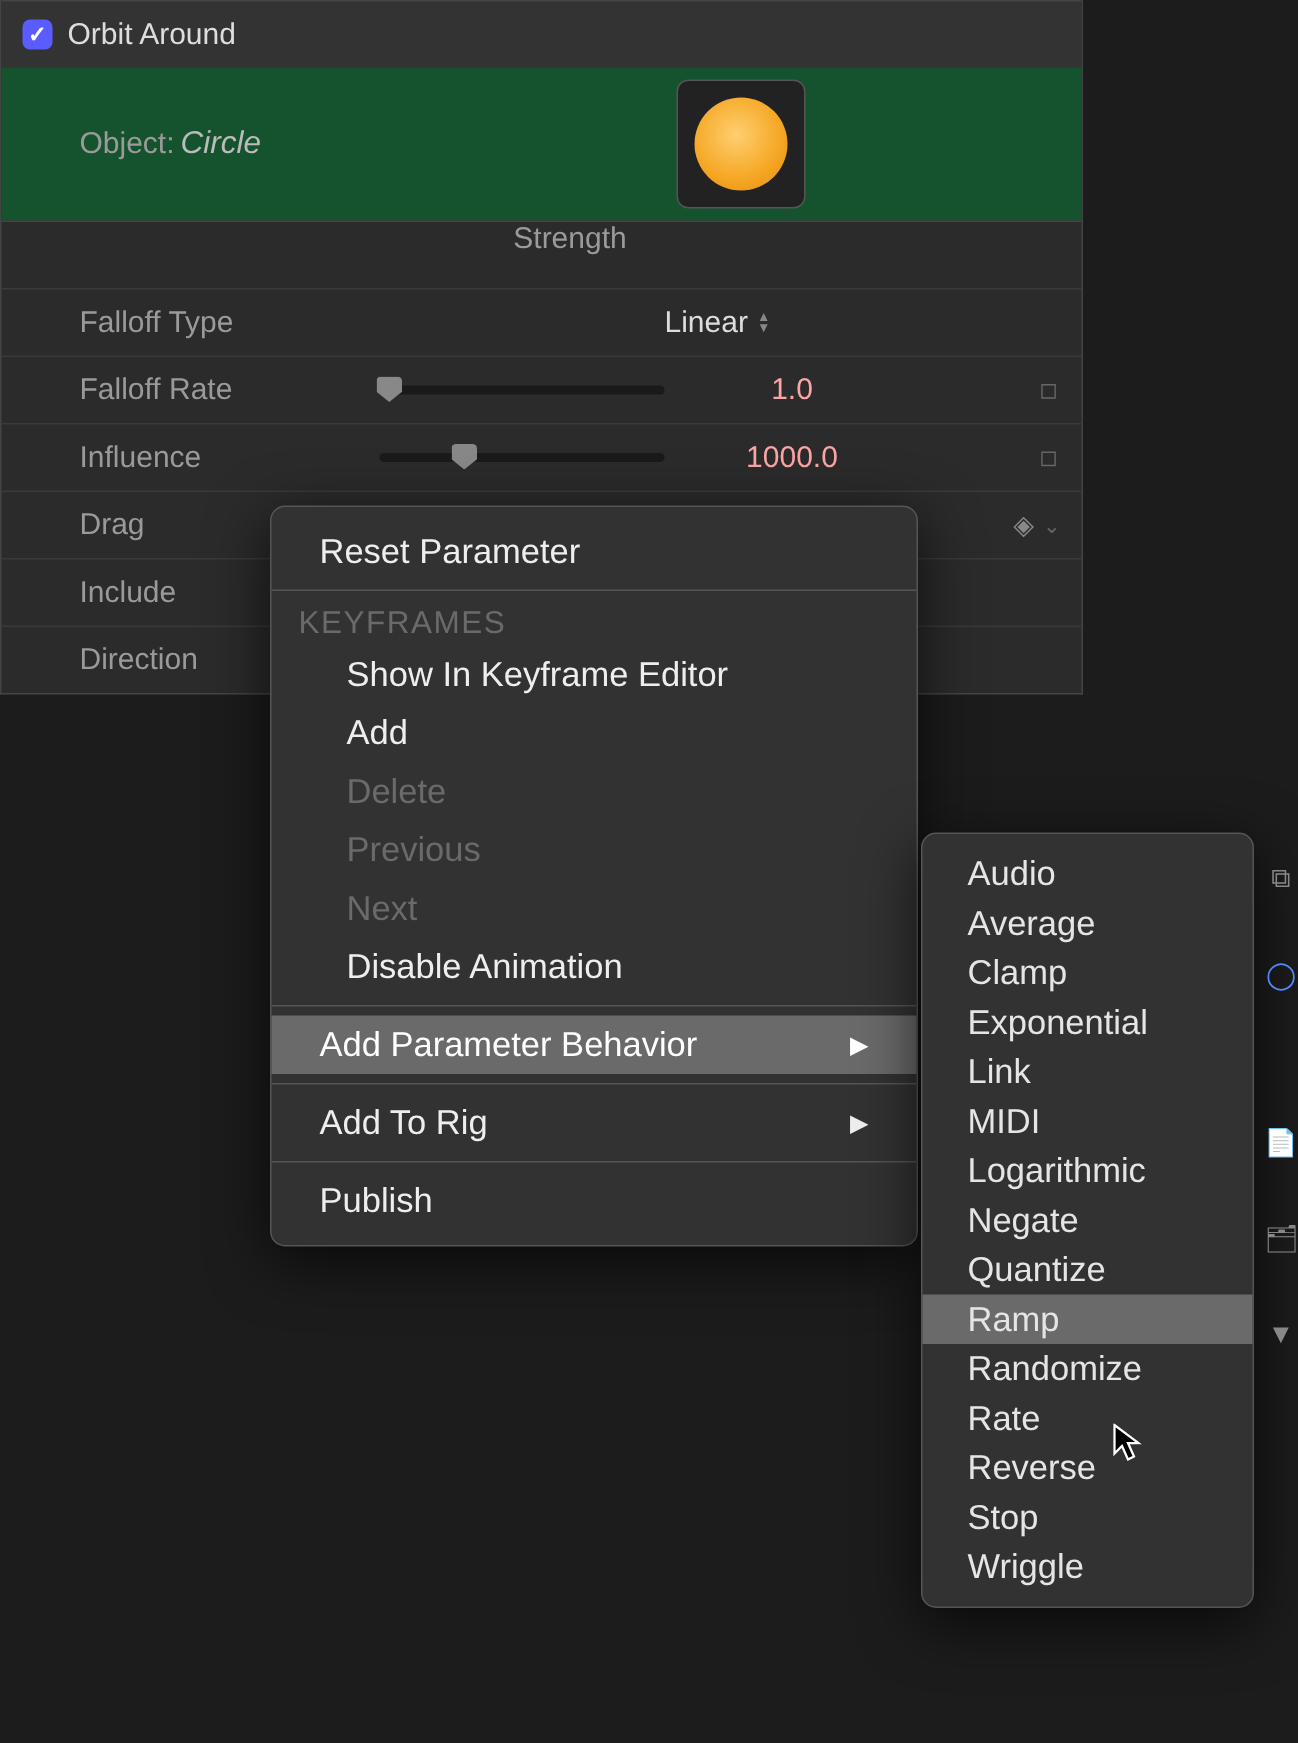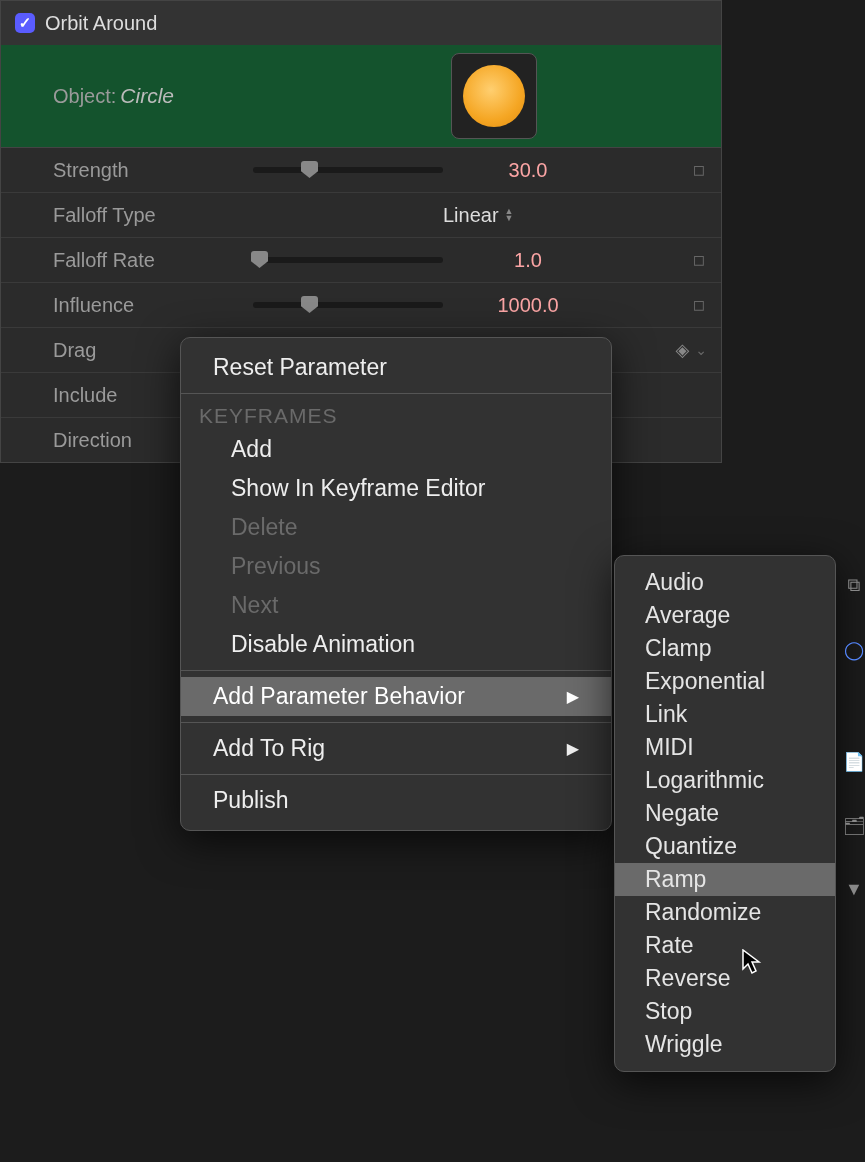--- a/index.html
+++ b/index.html
@@ -1,18 +1,18 @@
 <!DOCTYPE html>
 <html><head>
 <meta charset="utf-8">
 <style>
   html,body{margin:0;padding:0;background:#1c1c1c;color:#aaa;font-family:-apple-system,BlinkMacSystemFont,"Helvetica Neue",sans-serif;font-size:21px;overflow:hidden;width:865px;height:1162px;}
   .panel{width:720px;border:1px solid #444;border-top:none;background:#2b2b2b;}
   .row{display:flex;align-items:center;height:44px;padding:0 14px 0 20px;border-top:1px solid #3a3a3a;}
-  .row.first{border-top:1px solid #444;}
+  .row.first{border-top:1px solid #444;flex-direction:column;}
   .header-row{background:#333;padding:0 14px;height:44px;display:flex;align-items:center;border-top:1px solid #444;}
   .obj-row{height:102px;padding:0 14px 0 52px;display:flex;align-items:center;background:#14532d;}
   .label{color:#9a9a9a;flex:0 0 200px;font-size:20px;}
   .label-indent{padding-left:32px;}
   .cb{width:20px;height:20px;border-radius:5px;background:#5a5cff;display:flex;align-items:center;justify-content:center;margin-right:10px;}
   .cb::after{content:"✓";color:#fff;font-size:15px;font-weight:bold;}
   .title{color:#ddd;font-size:20px;}
   .obj-label{color:#9a9a9a;font-size:20px;}
   .obj-name{color:#bbb;font-style:italic;margin-left:4px;}
   .well{margin-left:auto;margin-right:170px;width:84px;height:84px;border:1px solid #555;border-radius:8px;background:#222;display:flex;align-items:center;justify-content:center;}
@@ -106,24 +106,24 @@
   <div class="row">
     <span class="label label-indent">Direction</span>
   </div>
 </div>
 
 <div class="ctx">
   <div class="ctx-item">Reset Parameter</div>
   <div class="ctx-sep"></div>
   <div class="ctx-section">KEYFRAMES</div>
   <div class="ctx-item">
-      <span style="padding-left:18px">Add</span>
+      <span style="padding-left:18px">Show In Keyframe Editor</span>
     </div>
   <div class="ctx-item">
-      <span style="padding-left:18px">Show In Keyframe Editor</span>
+      <span style="padding-left:18px">Add</span>
     </div>
   <div class="ctx-item disabled">
       <span style="padding-left:18px">Delete</span>
     </div>
   <div class="ctx-item disabled">
       <span style="padding-left:18px">Previous</span>
     </div>
   <div class="ctx-item disabled">
       <span style="padding-left:18px">Next</span>
     </div>

